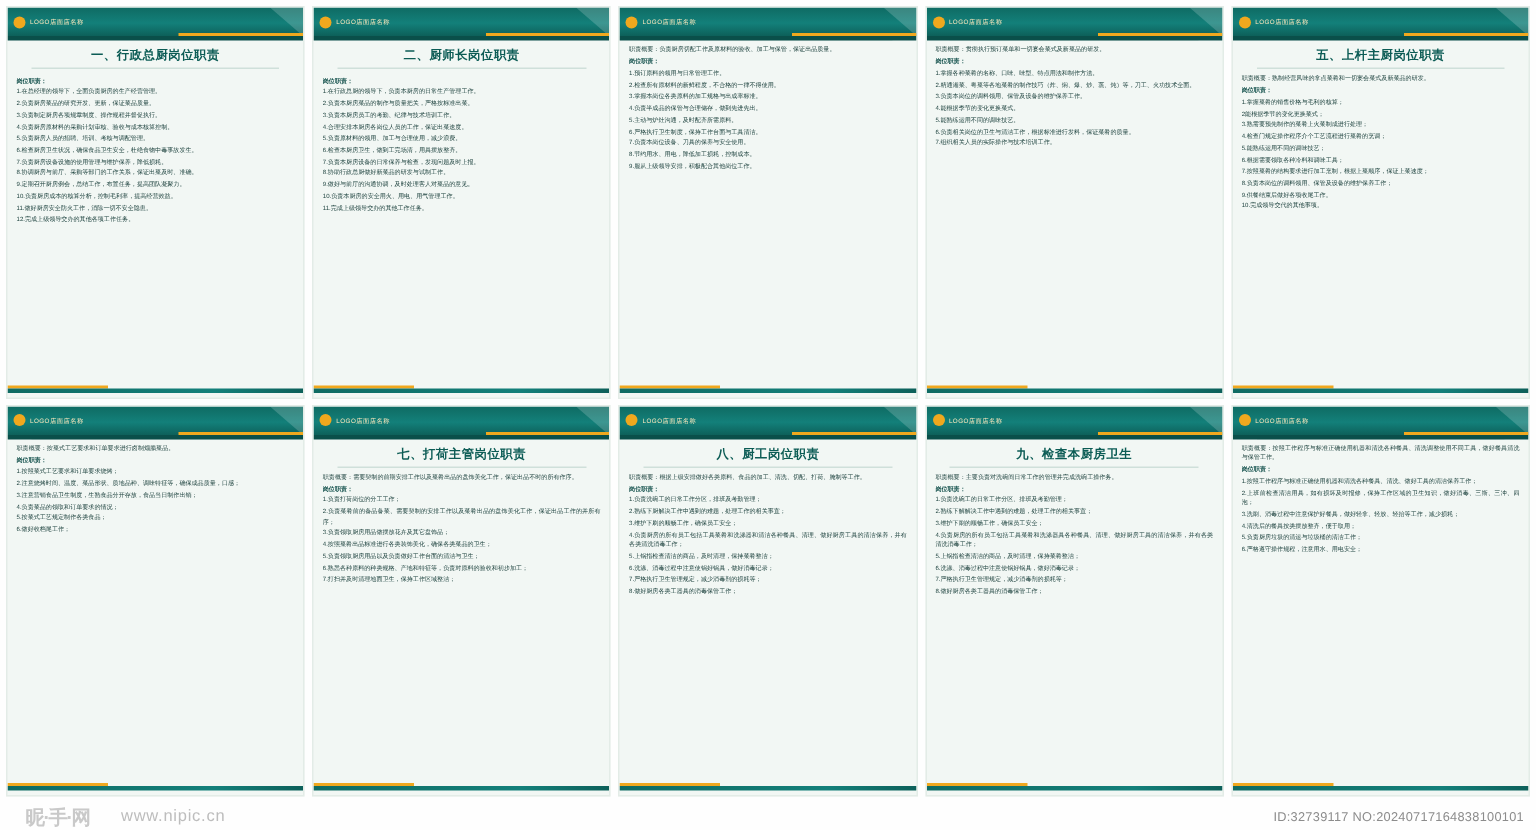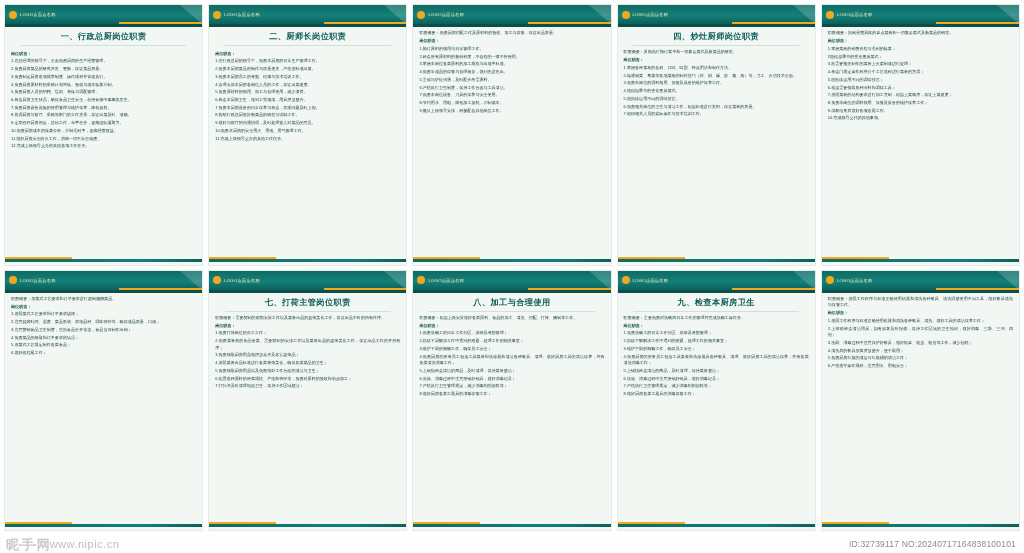--- a/index.html
+++ b/index.html
@@ -102,22 +102,22 @@
     background: linear-gradient(90deg,#0f6b63 0%, #13807a 70%, #0d605a 100%);
   }
   .footer-deco .bar2 {
     position:absolute; left:0; bottom:6px;
     height:2px; width:34%;
     background:#f0a81e;
   }
   
   .wm {
     position:absolute;
-    left:6px; bottom:2px;
-    display:flex; align-items:flex-end; gap:1px;
+    left:17px; bottom:2px;
+    display:flex; align-items:flex-end; gap:21px;
     z-index:5;
   }
   .wm-logo {
     font-size:13px; font-weight:bold; color:#c9c9c9;
     letter-spacing:-1px;
     line-height:1;
   }
   .wm-url {
     font-size:11px; color:#bdbdbd; letter-spacing:.5px; line-height:1;
     padding-bottom:1px;
@@ -226,21 +226,20 @@
     </div>
   </div>
 
   <div class="card">
     <div class="band">
       <span class="logo-dot"></span>
       <span class="logo-txt">LOGO店面店名称</span>
       <span class="corner-tri"></span>
     </div>
     <div class="accent-strip"></div>
-    <div class="title">四、炒灶厨师岗位职责</div>
     <div class="title-rule"></div>
     <div class="body">
       <p class="p">职责概要：贯彻执行预订菜单和一切宴会菜式及新菜品的研发。</p>
       <p class="p h">岗位职责：</p>
       <p class="p">1.掌握各种菜肴的名称、口味、味型、特点用法和制作方法。</p>
       <p class="p">2.精通湘菜、粤菜等各地菜肴的制作技巧（炸、焖、爆、炒、蒸、炖）等，刀工、火功技术全面。</p>
       <p class="p">3.负责本岗位的调料领用、保管及设备的维护保养工作。</p>
       <p class="p">4.能根据季节的变化更换菜式。</p>
       <p class="p">5.能熟练运用不同的调味技艺。</p>
       <p class="p">6.负责相关岗位的卫生与清洁工作，根据标准进行发料，保证菜肴的质量。</p>
@@ -252,20 +251,21 @@
     </div>
   </div>
 
   <div class="card">
     <div class="band">
       <span class="logo-dot"></span>
       <span class="logo-txt">LOGO店面店名称</span>
       <span class="corner-tri"></span>
     </div>
     <div class="accent-strip"></div>
+    <div class="title">五、上杆主厨岗位职责</div>
     <div class="title-rule"></div>
     <div class="body">
       <p class="p">职责概要：熟制经营风味的拿点菜肴和一切宴会菜式及新菜品的研发。</p>
       <p class="p h">岗位职责：</p>
       <p class="p">1.掌握菜肴的销售价格与毛利的核算；</p>
       <p class="p">2能根据季节的变化更换菜式；</p>
       <p class="p">3.熟需要预先制作的菜肴上火菜制成进行处理；</p>
       <p class="p">4.检查门规定操作程序介个工艺流程进行菜肴的烹调；</p>
       <p class="p">5.能熟练运用不同的调味技艺；</p>
       <p class="p">6.根据需要领取各种冷料和调味工具；</p>
@@ -330,21 +330,21 @@
     </div>
   </div>
 
   <div class="card">
     <div class="band">
       <span class="logo-dot"></span>
       <span class="logo-txt">LOGO店面店名称</span>
       <span class="corner-tri"></span>
     </div>
     <div class="accent-strip"></div>
-    <div class="title">八、加工与合理使用</div>
+    <div class="title">八、厨工岗位职责</div>
     <div class="title-rule"></div>
     <div class="body">
       <p class="p">职责概要：根据上级安排做好各类原料、食品的加工、清洗、切配、打荷、腌制等工作。</p>
       <p class="p h">岗位职责：</p>
       <p class="p">1.负责洗碗工的日常工作分区，排班及考勤管理；</p>
       <p class="p">2.熟练下厨解决工作中遇到的难题，处理工作的相关事宜；</p>
       <p class="p">3.维护下刷的顺畅工作，确保员工安全；</p>
       <p class="p">4.负责厨房的所有员工包括工具菜肴和洗涤器和清洁各种餐具、清理、做好厨房工具的清洁保养，并有各类清洗消毒工作；</p>
       <p class="p">5.上锅指检查清洁的商品，及时清理，保持菜肴整洁；</p>
       <p class="p">6.洗涤、消毒过程中注意使锅好锅具，做好消毒记录；</p>

